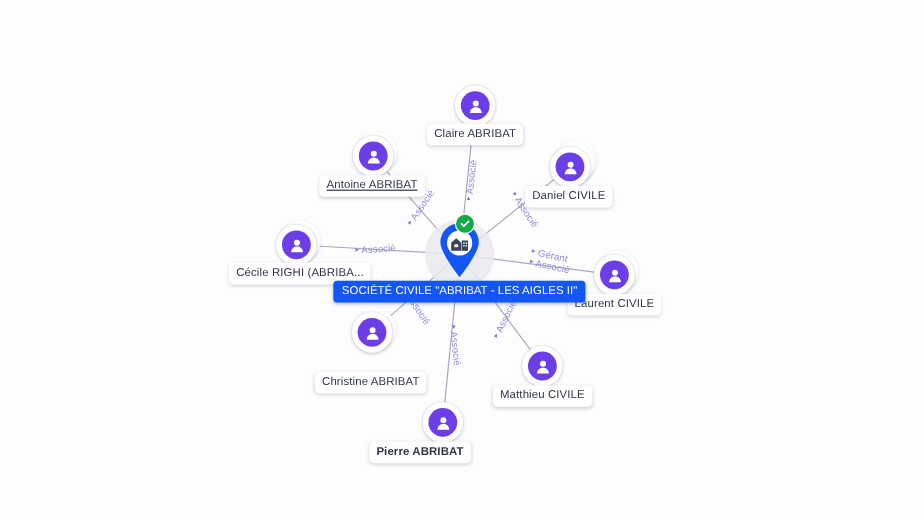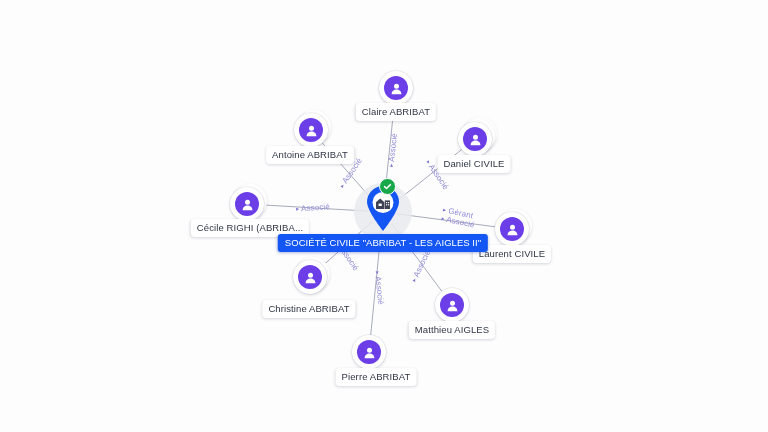--- a/index.html
+++ b/index.html
@@ -186,21 +186,21 @@
       <div class="person-node" style="left: 311px; top: 130px;">
         <div class="ring stack2"></div>
         <div class="ring"></div>
         <div class="avatar">
           <svg width="13" height="13" viewBox="0 0 13 13">
             <circle cx="6.5" cy="4.2" r="2.5" fill="#ffffff"></circle>
             <path d="M1.6 12.2 C1.6 8.9 4 7.4 6.5 7.4 C9 7.4 11.4 8.9 11.4 12.2 Z" fill="#ffffff"></path>
           </svg>
         </div>
       </div>
-      <div class="node-label" style="left: 310px; top: 146px;">Antoine ABRIBAT</div>
+      <div class="node-label" style="left: 310px; top: 146px; text-decoration: underline;">Antoine ABRIBAT</div>
       <div class="person-node" style="left: 475px; top: 139px;">
         <div class="ring stack3"></div>
         <div class="ring stack2"></div>
         <div class="ring"></div>
         <div class="avatar">
           <svg width="13" height="13" viewBox="0 0 13 13">
             <circle cx="6.5" cy="4.2" r="2.5" fill="#ffffff"></circle>
             <path d="M1.6 12.2 C1.6 8.9 4 7.4 6.5 7.4 C9 7.4 11.4 8.9 11.4 12.2 Z" fill="#ffffff"></path>
           </svg>
         </div>
@@ -231,41 +231,41 @@
       <div class="person-node" style="left: 310px; top: 277px;">
         <div class="ring stack2"></div>
         <div class="ring"></div>
         <div class="avatar">
           <svg width="13" height="13" viewBox="0 0 13 13">
             <circle cx="6.5" cy="4.2" r="2.5" fill="#ffffff"></circle>
             <path d="M1.6 12.2 C1.6 8.9 4 7.4 6.5 7.4 C9 7.4 11.4 8.9 11.4 12.2 Z" fill="#ffffff"></path>
           </svg>
         </div>
       </div>
-      <div class="node-label" style="left: 309px; top: 300px;">Christine ABRIBAT</div>
+      <div class="node-label" style="left: 309px; top: 310px;">Christine ABRIBAT</div>
       <div class="person-node" style="left: 452px; top: 305px;">
         <div class="ring"></div>
         <div class="avatar">
           <svg width="13" height="13" viewBox="0 0 13 13">
             <circle cx="6.5" cy="4.2" r="2.5" fill="#ffffff"></circle>
             <path d="M1.6 12.2 C1.6 8.9 4 7.4 6.5 7.4 C9 7.4 11.4 8.9 11.4 12.2 Z" fill="#ffffff"></path>
           </svg>
         </div>
       </div>
-      <div class="node-label" style="left: 452px; top: 321px;">Matthieu AIGLES</div>
+      <div class="node-label" style="left: 452px; top: 321px;">Matthieu CIVILE</div>
       <div class="person-node" style="left: 369px; top: 352px;">
         <div class="ring"></div>
         <div class="avatar">
           <svg width="13" height="13" viewBox="0 0 13 13">
             <circle cx="6.5" cy="4.2" r="2.5" fill="#ffffff"></circle>
             <path d="M1.6 12.2 C1.6 8.9 4 7.4 6.5 7.4 C9 7.4 11.4 8.9 11.4 12.2 Z" fill="#ffffff"></path>
           </svg>
         </div>
       </div>
-      <div class="node-label" style="left: 376px; top: 368px;">Pierre ABRIBAT</div>
+      <div class="node-label" style="left: 350px; top: 368px; font-weight: bold;">Pierre ABRIBAT</div>
     </div>
 
   <div id="edge-label-layer">
       <div class="edge-label" style="left: 393px; top: 150px; transform: translate(-50%, -50%) rotate(-84deg);"><span class="arrow">▸</span> Associé</div>
       <div class="edge-label" style="left: 351px; top: 173px; transform: translate(-50%, -50%) rotate(-56deg);"><span class="arrow">▸</span> Associé</div>
       <div class="edge-label" style="left: 437px; top: 175px; transform: translate(-50%, -50%) rotate(56deg);"><span class="arrow">▸</span> Associé</div>
       <div class="edge-label" style="left: 313px; top: 208px; transform: translate(-50%, -50%) rotate(-4deg);"><span class="arrow">▸</span> Associé</div>
       <div class="edge-label" style="left: 458px; top: 213px; transform: translate(-50%, -50%) rotate(12deg);"><span class="arrow">▸</span> Gérant</div>
       <div class="edge-label" style="left: 458px; top: 222px; transform: translate(-50%, -50%) rotate(12deg);"><span class="arrow">▸</span> Associé</div>
       <div class="edge-label" style="left: 347px; top: 256px; transform: translate(-50%, -50%) rotate(56deg);"><span class="arrow">▸</span> Associé</div>

